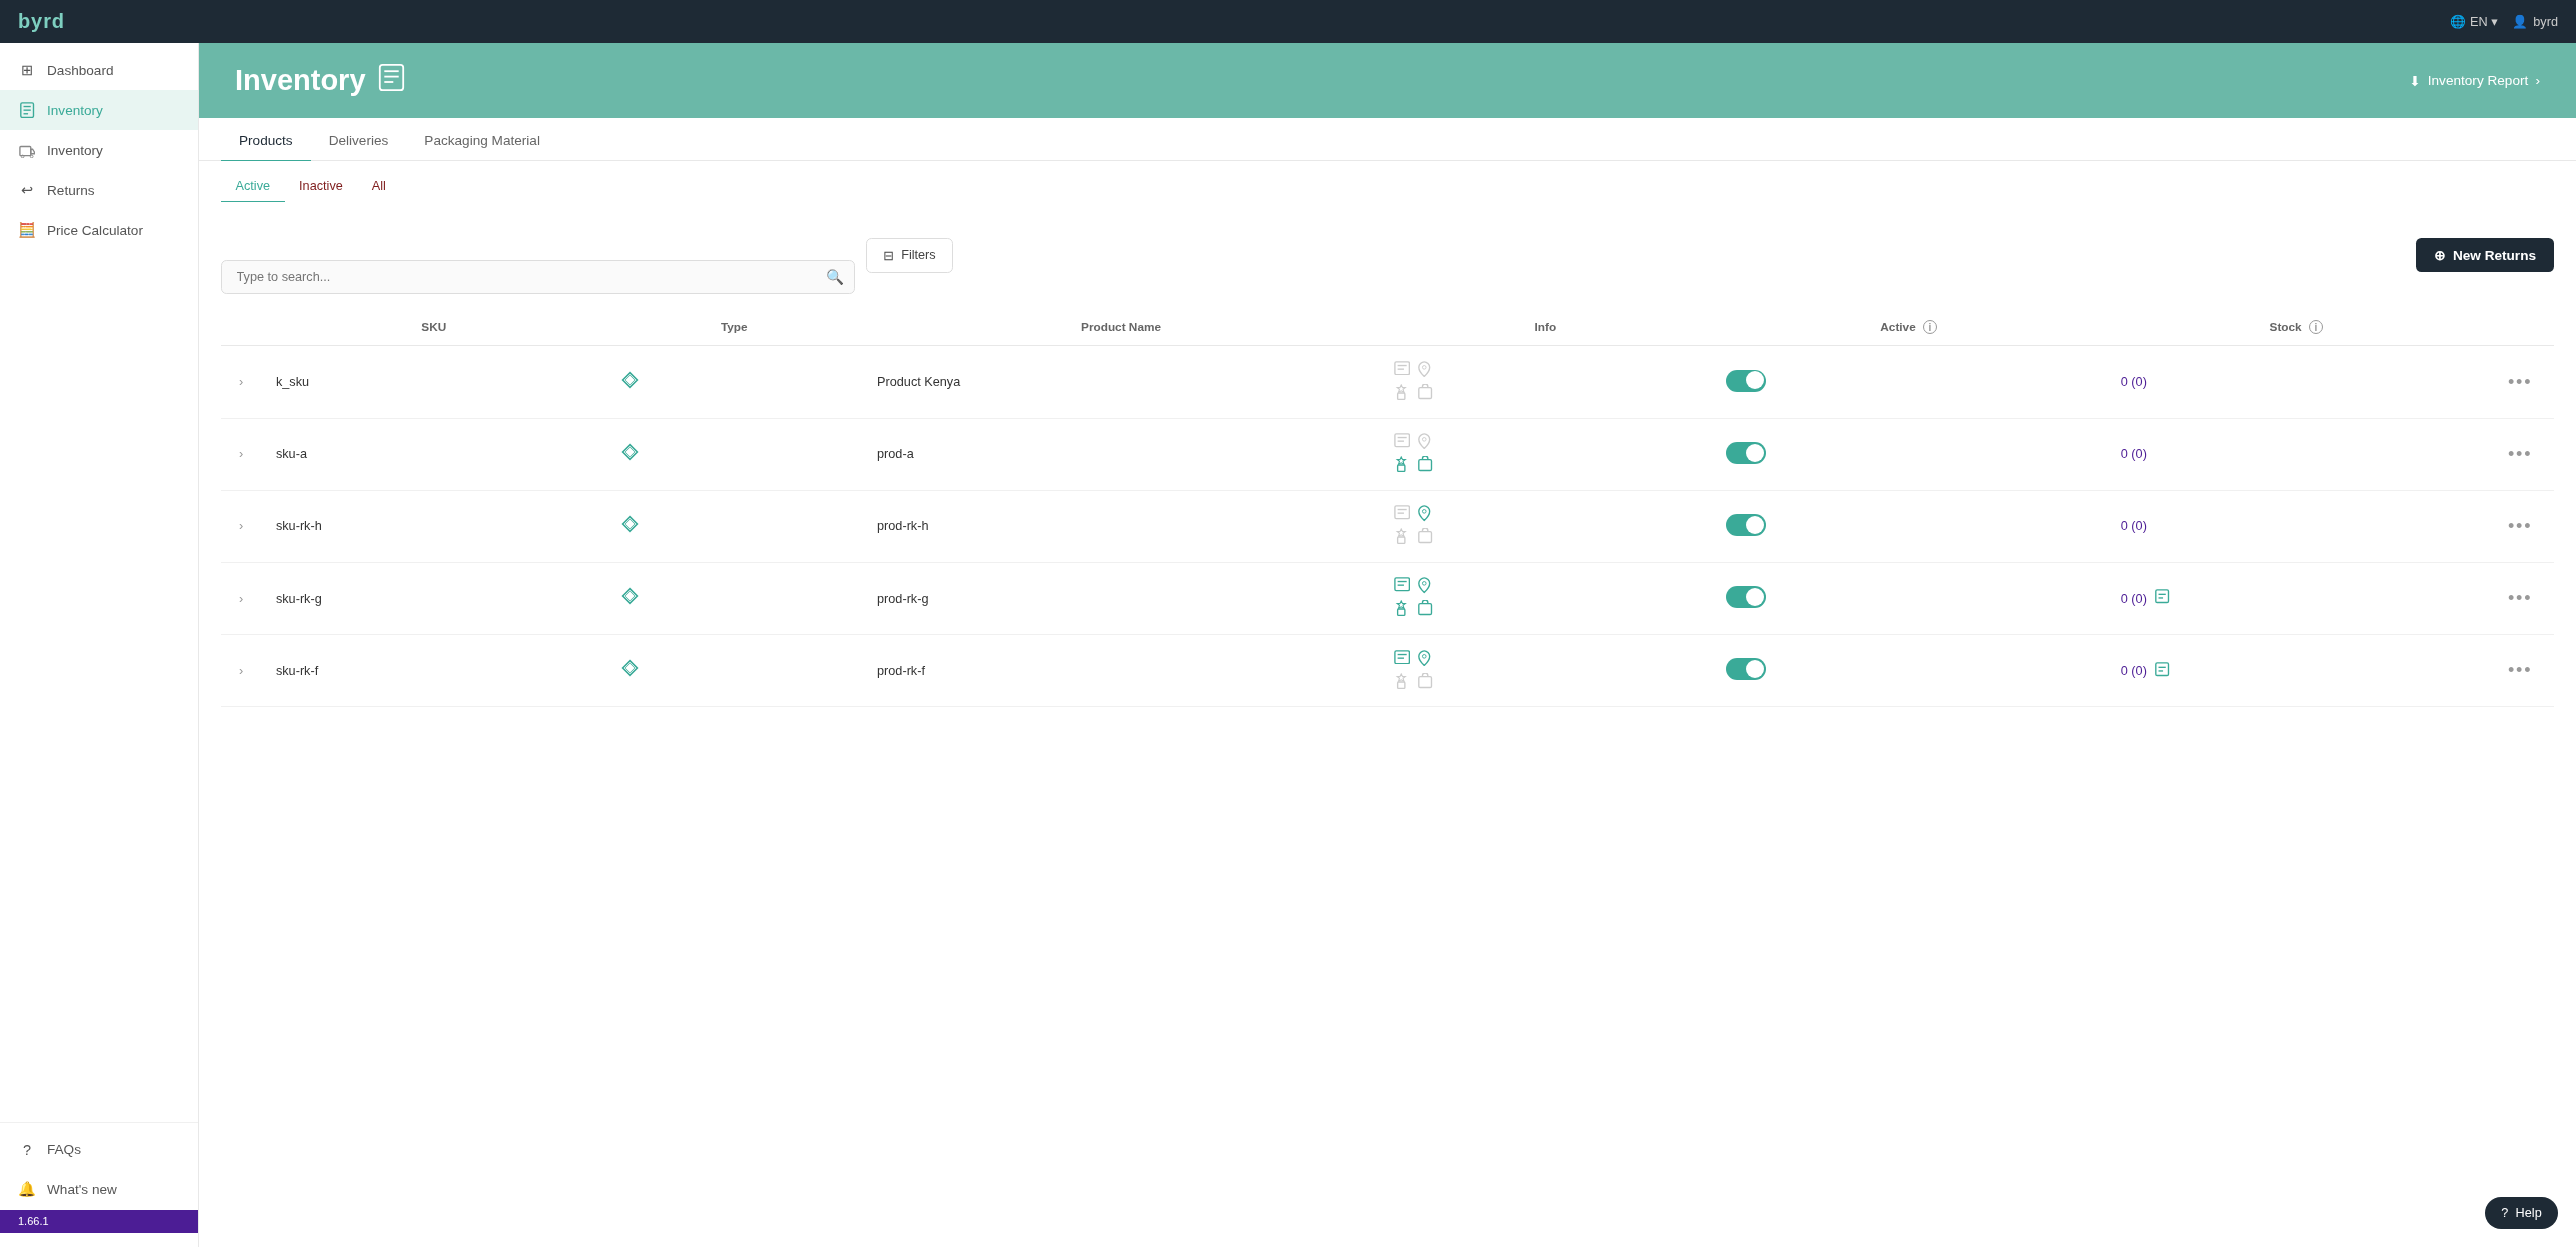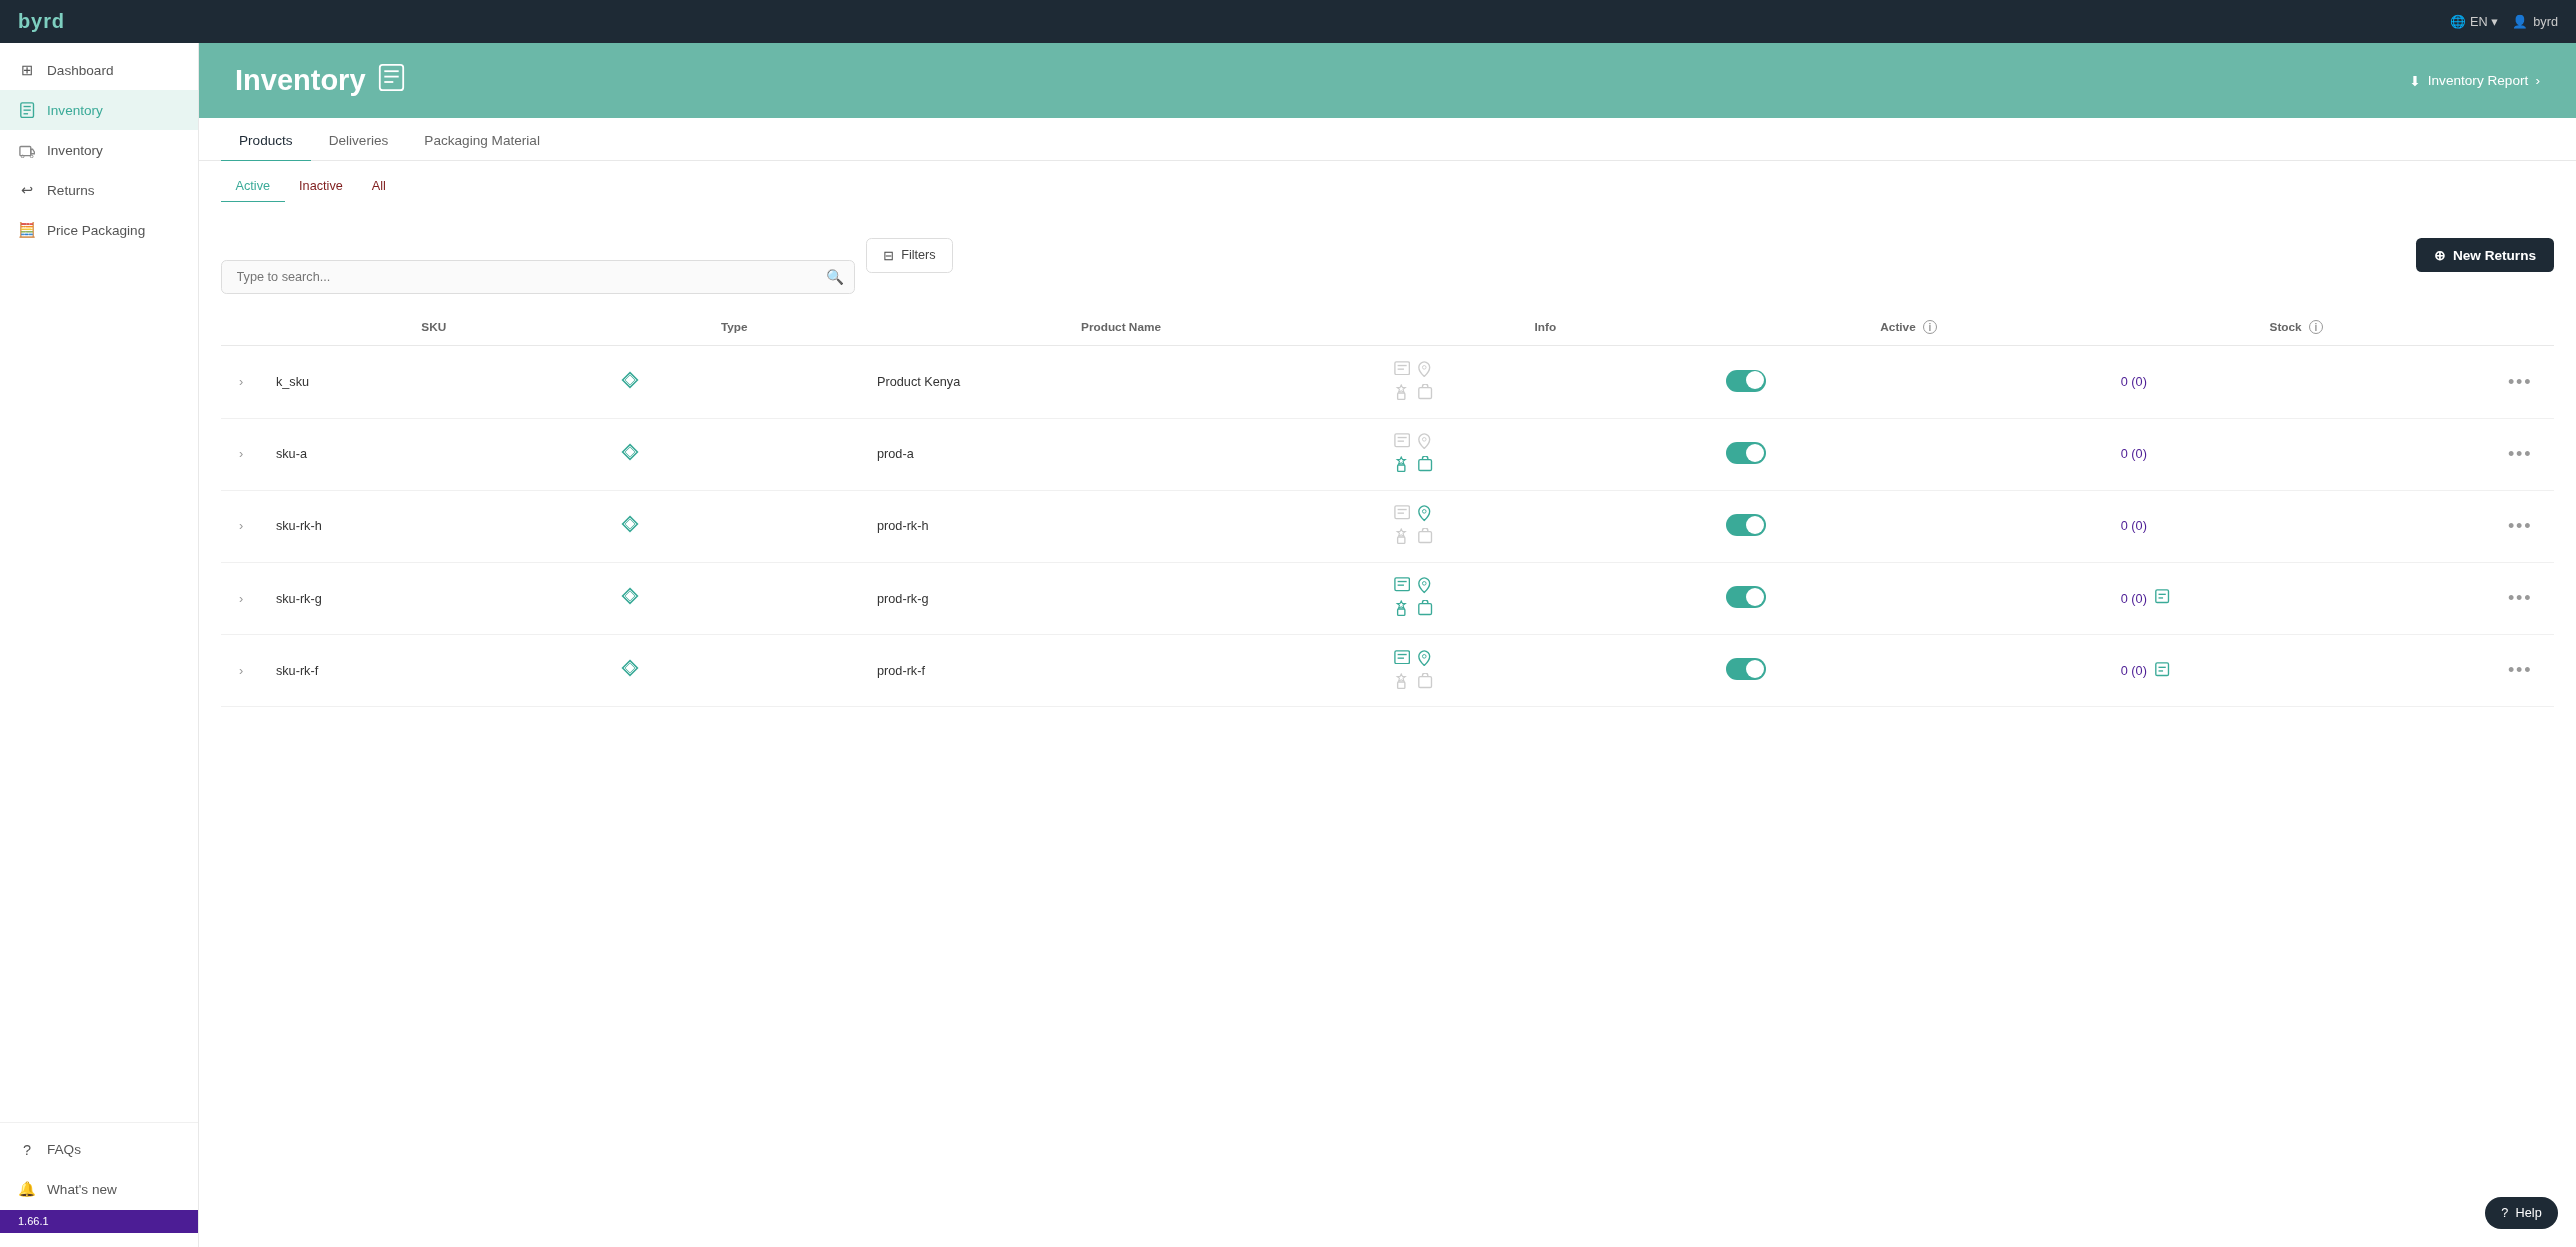--- a/index.html
+++ b/index.html
@@ -406,21 +406,21 @@
           </svg>
         </span>
         <span>Inventory</span>
       </div>
       <div class="sidebar-item">
         <span class="icon">↩</span>
         <span>Returns</span>
       </div>
       <div class="sidebar-item">
         <span class="icon">🧮</span>
-        <span>Price Packaging</span>
+        <span>Price Calculator</span>
       </div>
     </nav>
     <div class="sidebar-bottom">
       <div class="sidebar-item">
         <span class="icon">?</span>
         <span>FAQs</span>
       </div>
       <div class="sidebar-item">
         <span class="icon">🔔</span>
         <span>What's new</span>

